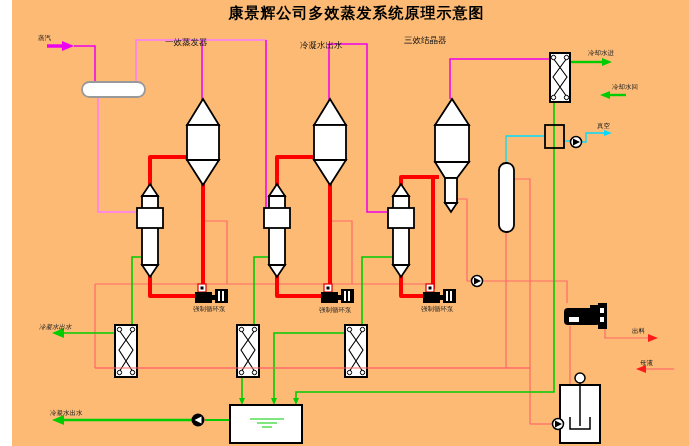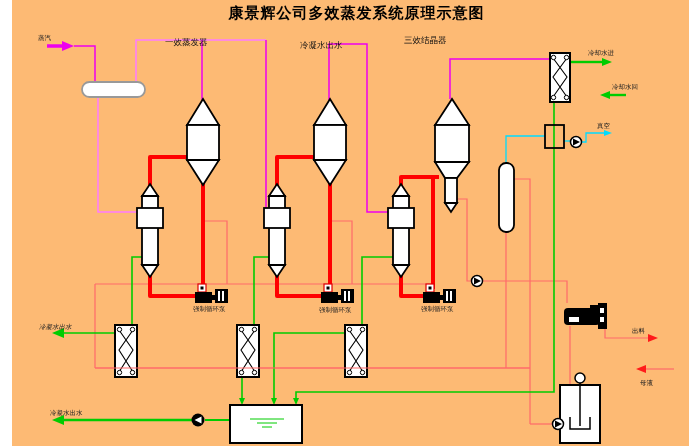--- a/index.html
+++ b/index.html
@@ -259,17 +259,17 @@
 <div class="eq-lbl" style="left:392px;top:37px;font-family:Liberation Mono, monospace;">三效结晶器</div>
 
 <div class="lbl" style="left:26px;top:35px;text-align:center;">蒸汽</div>
 <div class="lbl" style="left:181px;top:306px;">强制循环泵</div>
 <div class="lbl" style="left:307px;top:307px;">强制循环泵</div>
 <div class="lbl" style="left:409px;top:306px;">强制循环泵</div>
 <div class="lbl" style="left:576px;top:50px;">冷却水进</div>
 <div class="lbl" style="left:600px;top:84px;">冷却水回</div>
 <div class="lbl" style="left:585px;top:123px;">真空</div>
 <div class="lbl" style="left:620px;top:328px;">出料</div>
-<div class="lbl" style="left:628px;top:380px;">母液</div>
+<div class="lbl" style="left:628px;top:360px;">母液</div>
 <div class="lbl" style="left:27px;top:324px;font-style:italic;">冷凝水出水</div>
 <div class="lbl" style="left:38px;top:410px;">冷凝水出水</div>
 
 </div>
 
 </body></html>

